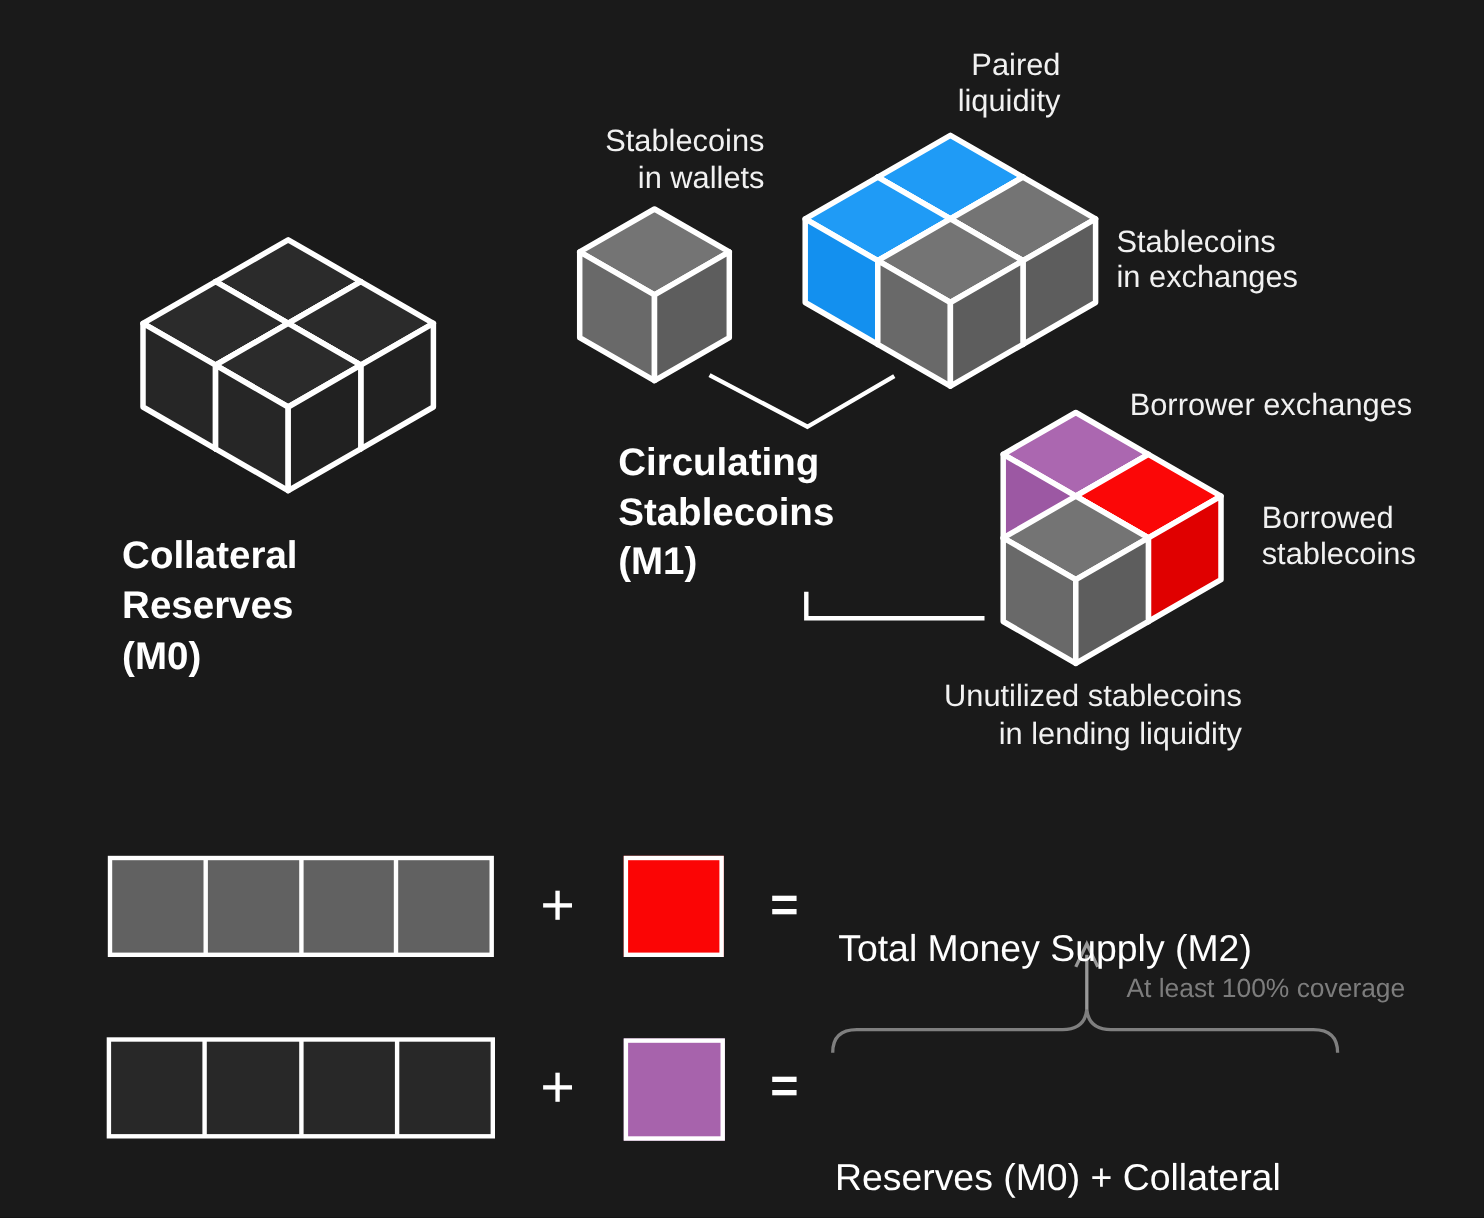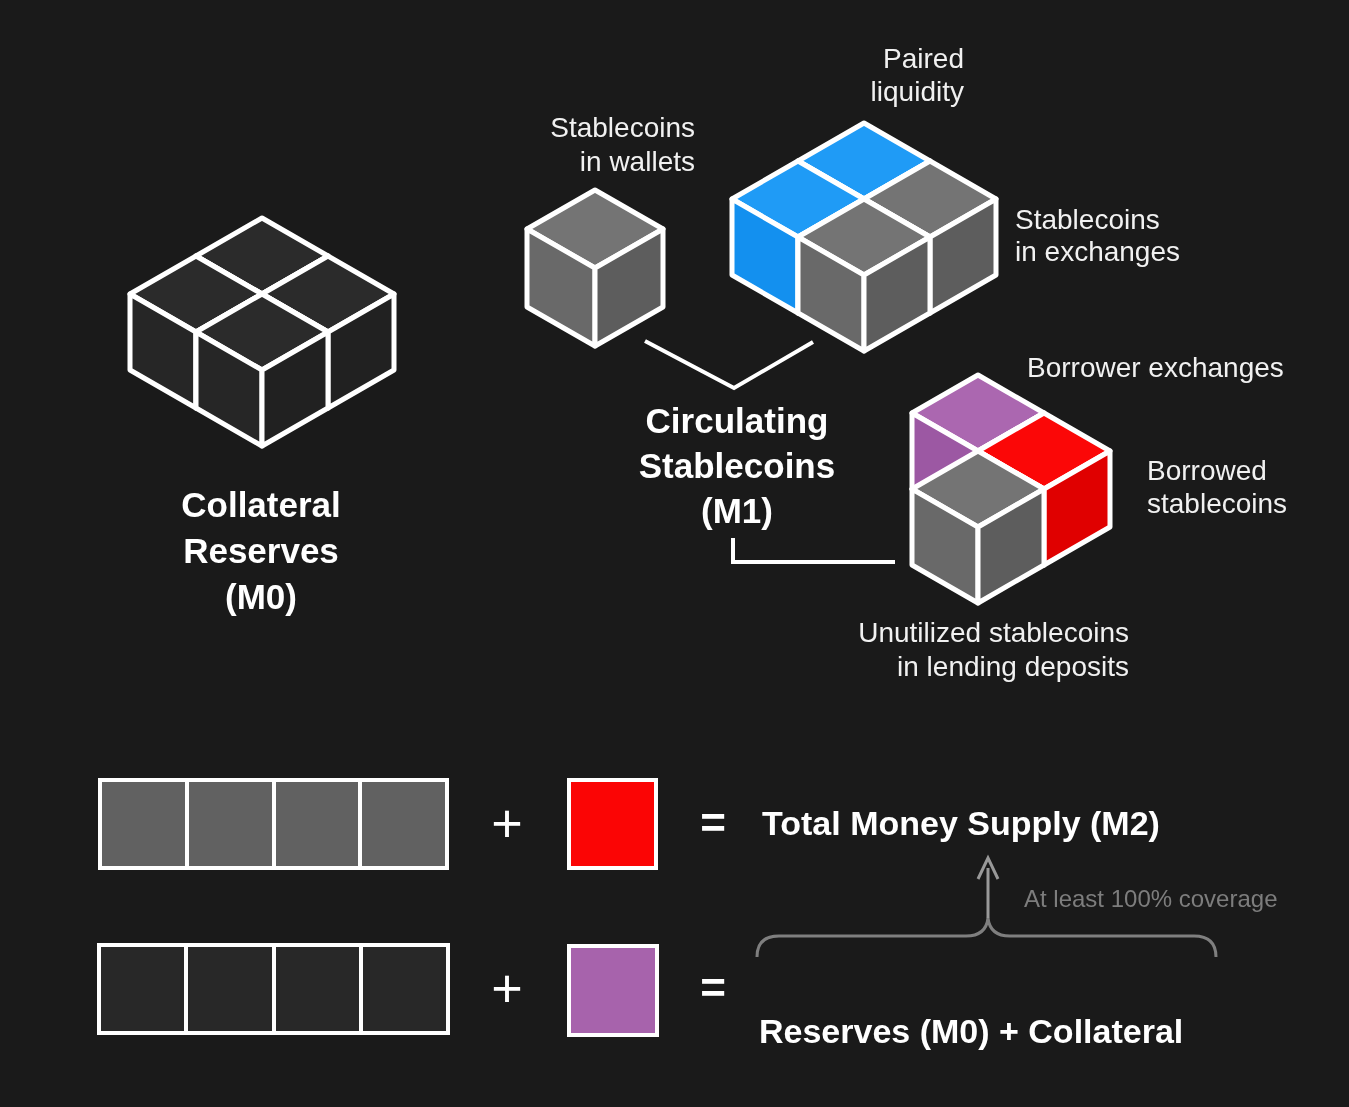--- a/index.html
+++ b/index.html
@@ -17,28 +17,29 @@
     line-height:34px;
     white-space:pre-line;
   }
   .label.center{text-align:right;}
   .heading{
     color:#ffffff;
     font-weight:bold;
     font-size:35px;
     line-height:46px;
     white-space:pre-line;
-    text-align:center;
+    text-align:left;
   }
   .eq-result{
     color:#ffffff;
-    font-weight:bold;
+    font-weight:normal;
     font-size:34px;
     line-height:44px;
     white-space:nowrap;
+    margin-top:40px;
   }
   .op-plus{
     color:#ffffff;
     font-size:54px;
     line-height:56px;
     width:70px;
     text-align:center;
   }
   .op-equals{
     color:#ffffff;
@@ -174,21 +175,21 @@
   <div class="abs heading" style="left:562px;top:398px;width:350px;line-height:45px;">Circulating
 Stablecoins
 (M1)</div>
 
   <div class="abs label" style="left:1027px;top:351px;">Borrower exchanges</div>
 
   <div class="abs label" style="left:1131px;top:454px;line-height:33px;margin-left:16px;">Borrowed
 stablecoins</div>
 
   <div class="abs label center" style="left:829px;top:616px;width:300px;">Unutilized stablecoins
-in lending deposits</div>
+in lending liquidity</div>
 
   <div class="abs bar gray" style="left:98px;top:778px;width:351px;height:92px;">
     <div class="cell"></div>
     <div class="cell"></div>
     <div class="cell"></div>
     <div class="cell"></div>
   </div>
   <div class="abs op-plus" style="left:472px;top:795px;">+</div>
   <div class="abs unit-square red" style="left:567px;top:778px;width:91px;height:92px;"></div>
   <div class="abs op-equals" style="left:678px;top:798px;">=</div>

